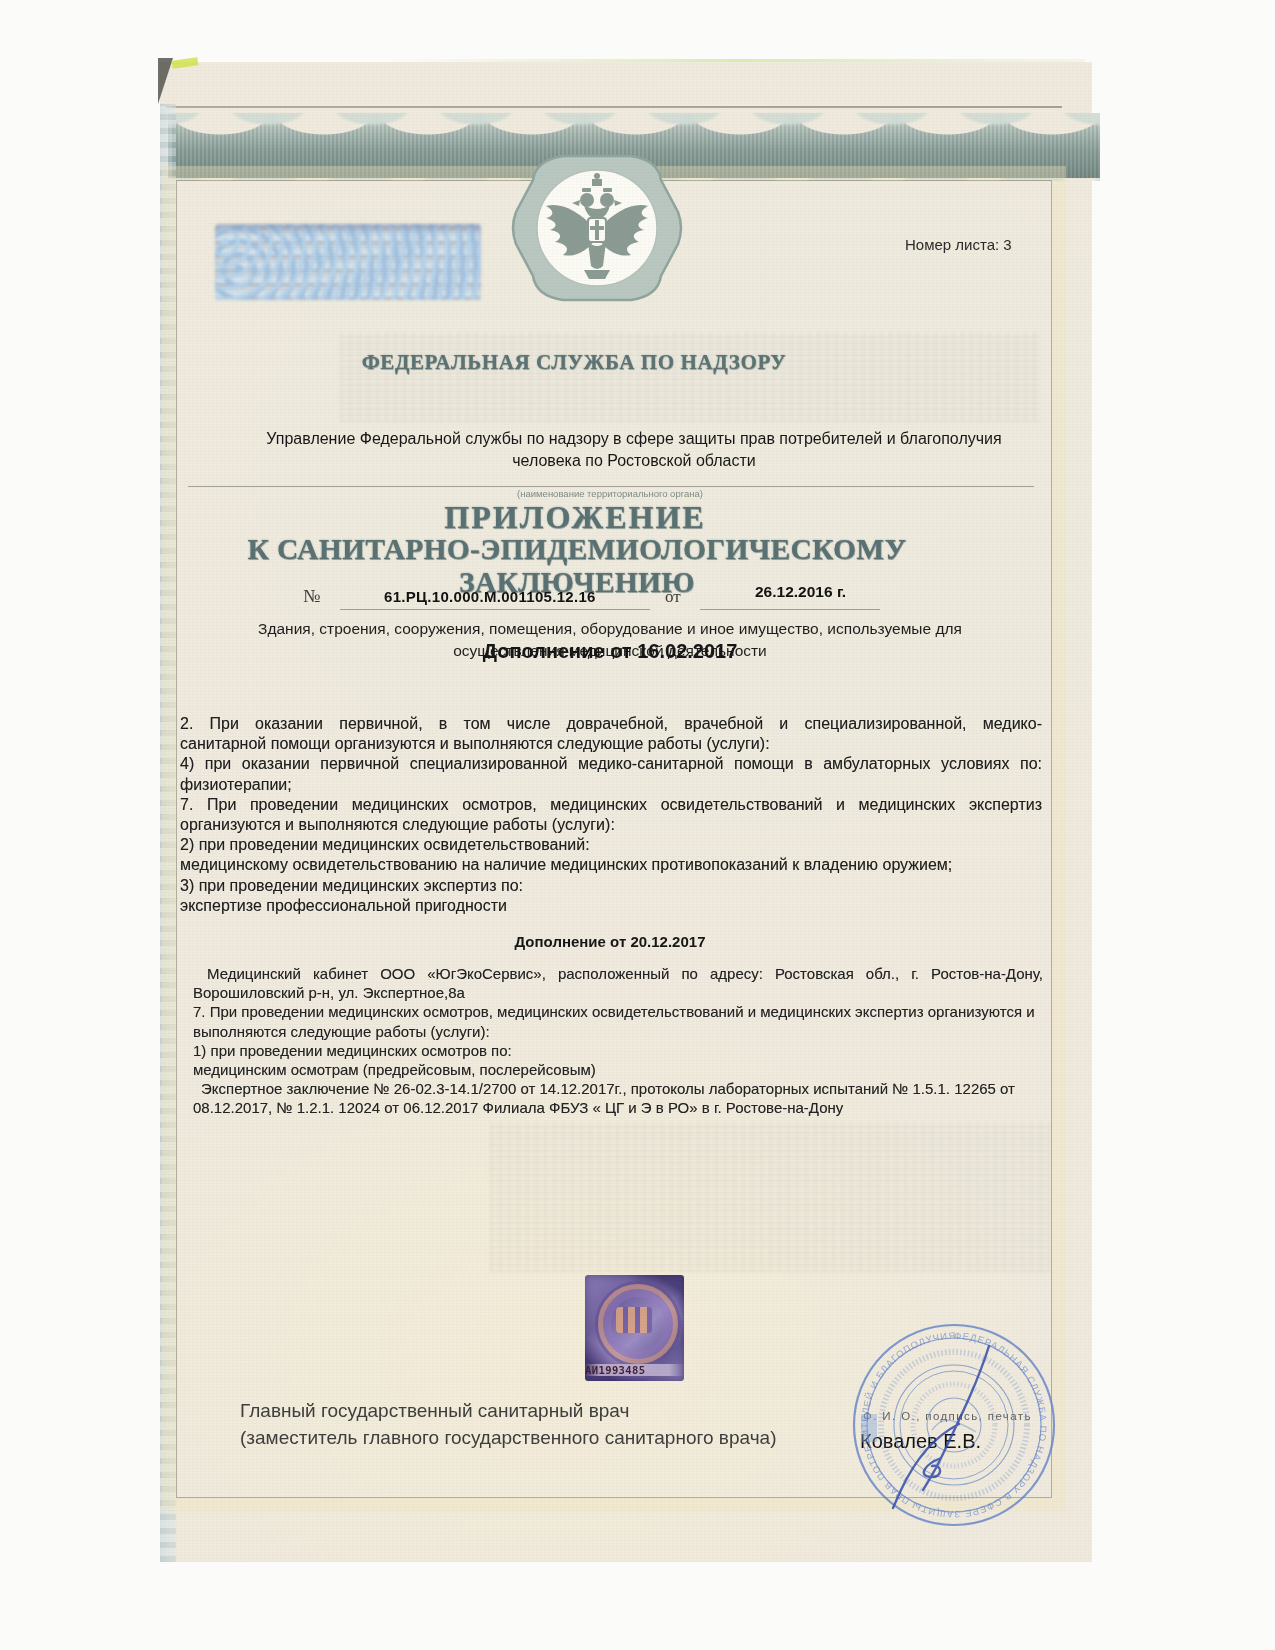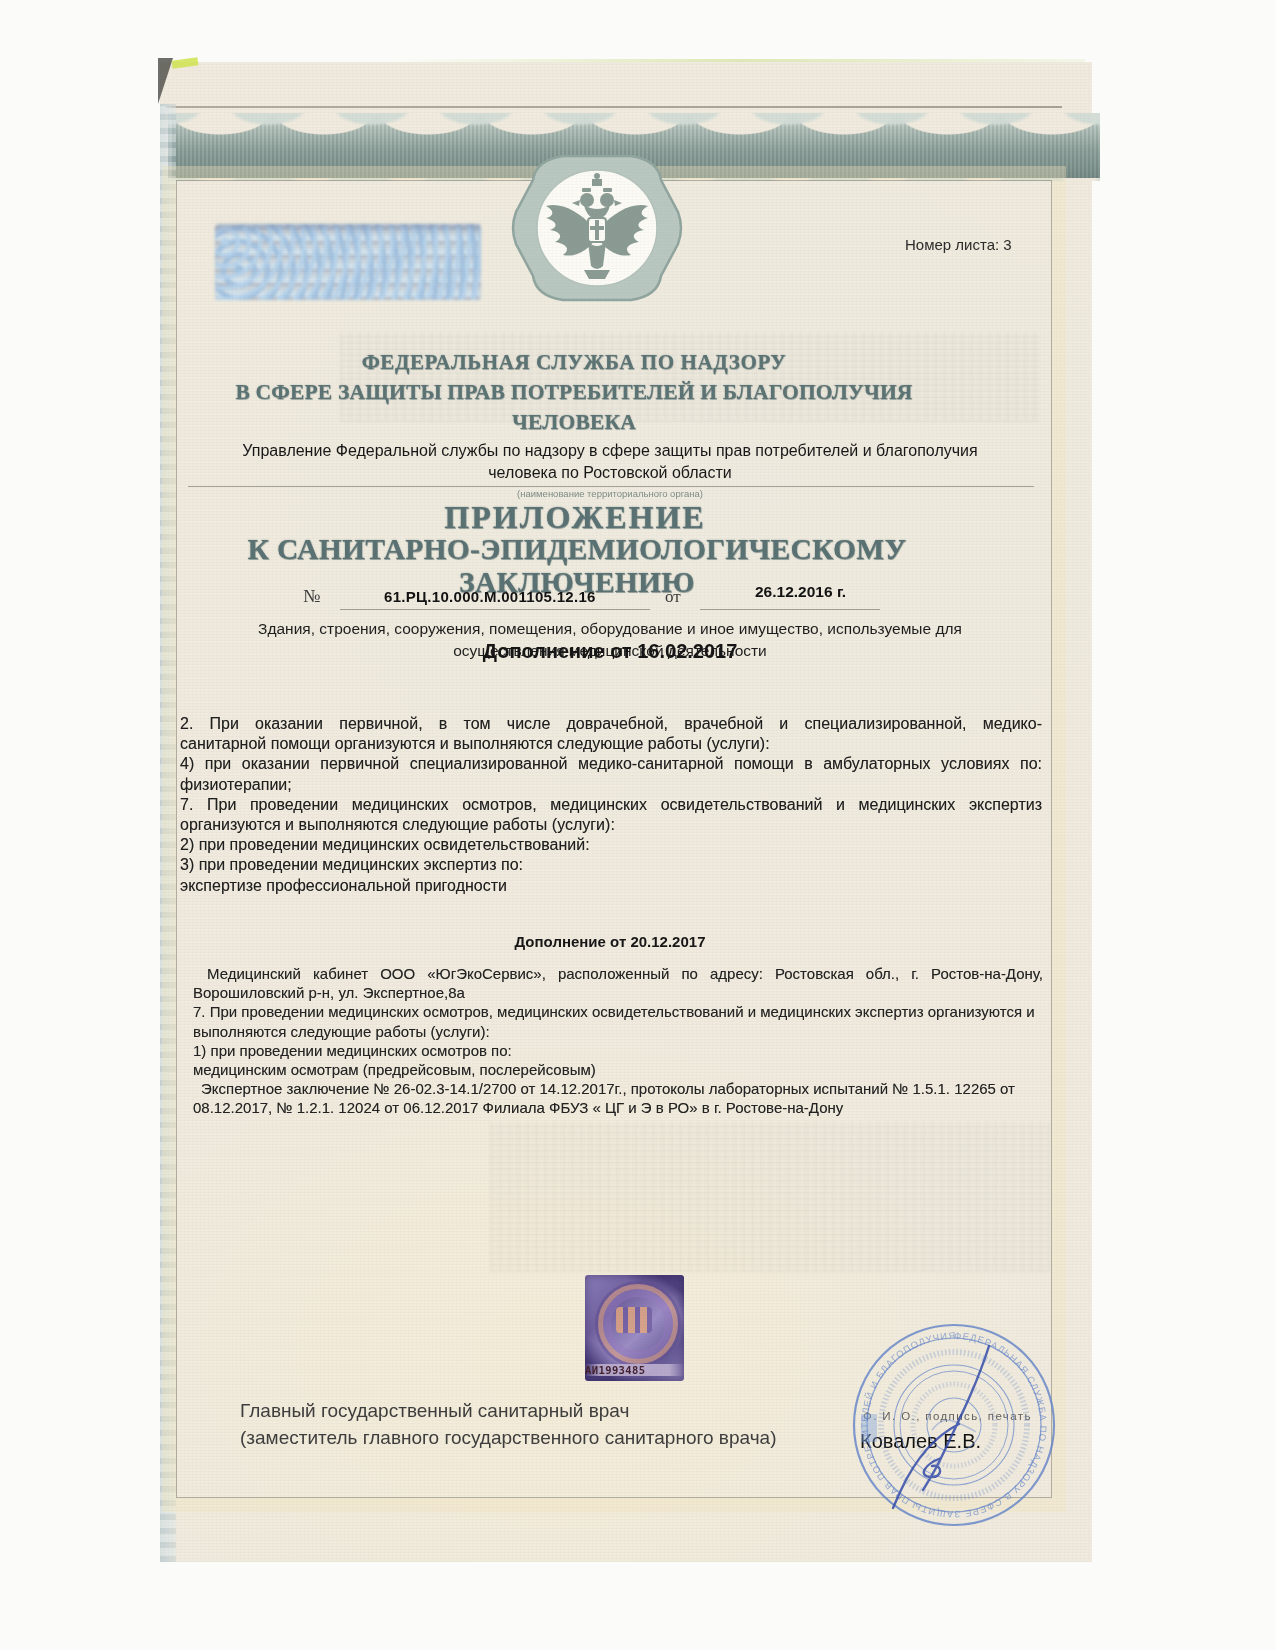--- a/index.html
+++ b/index.html
@@ -54,21 +54,21 @@
         repeating-radial-gradient(circle at 10px 18px, #a8cdee 0 4px, transparent 4px 11px),
         repeating-radial-gradient(circle at 24px 46px, #8fb7e0 0 5px, transparent 5px 13px),
         repeating-linear-gradient(0deg, rgba(92,118,168,.5) 0 3px, rgba(193,222,246,.75) 3px 9px, rgba(143,177,216,.45) 9px 14px);
       box-shadow:inset 0 7px 9px -4px rgba(60,75,120,.55);}
   .emblem{left:348px;top:88px;}
   .hdr{left:18px;top:266px;width:864px;padding-right:72px;box-sizing:border-box;text-align:center;
       font-family:"Liberation Serif",serif;font-weight:bold;color:#5c7374;line-height:30px;
       text-shadow:.5px .5px 0 rgba(70,95,96,.4),0 0 1.5px rgba(92,115,116,.55);}
   .hdr .l1{font-size:21px;letter-spacing:.6px;margin-top:19px;}
   .hdr .l2{font-size:21.5px;letter-spacing:.2px;}
-  .auth{left:18px;top:378px;width:864px;text-align:center;font-size:16px;color:#161616;line-height:22px;}
+  .auth{left:18px;top:366px;width:864px;text-align:center;font-size:16px;color:#161616;line-height:22px;padding-left:24px;}
   .rule1{left:28px;top:424px;width:846px;height:1px;background:#97948a;opacity:.85;}
   .orgcap{left:18px;top:426px;width:864px;text-align:center;font-size:9.5px;color:#7e8d87;filter:blur(.4px);}
   .t1{left:18px;top:437px;width:864px;padding-right:70px;box-sizing:border-box;text-align:center;
       font-family:Liberation Serif, serif;font-weight:bold;font-size:32px;color:#5a7173;letter-spacing:2px;
       text-shadow:.6px .6px 0 rgba(60,85,86,.42),0 0 1.8px rgba(90,113,115,.6);}
   .t2{left:18px;top:471px;width:864px;padding-right:66px;box-sizing:border-box;text-align:center;
       font-family:"Liberation Serif",serif;font-weight:bold;font-size:29.5px;color:#5a7173;letter-spacing:.3px;
       text-shadow:.6px .6px 0 rgba(60,85,86,.42),0 0 1.8px rgba(90,113,115,.6);}
 
   
@@ -162,21 +162,20 @@
 
     <div class="abs wm"></div>
 
     <div class="abs sheetnum">Номер листа: 3</div>
 
     <div class="smudge" style="left:180px;top:270px;width:700px;height:90px;"></div>
     <div class="smudge" style="left:330px;top:1060px;width:560px;height:150px;"></div>
 
     <div class="abs hdr">
       <div class="l1">ФЕДЕРАЛЬНАЯ СЛУЖБА ПО НАДЗОРУ</div>
-      <div class="l2">В СФЕРЕ ЗАЩИТЫ ПРАВ ПОТРЕБИТЕЛЕЙ И БЛАГОПОЛУЧИЯ ЧЕЛОВЕКА</div>
     </div>
 
     <div class="abs auth">
       <div>Управление Федеральной службы по надзору в сфере защиты прав потребителей и благополучия</div>
       <div>человека  по Ростовской области</div>
     </div>
     <div class="abs rule1"></div>
     <div class="abs orgcap">(наименование территориального органа)</div>
 
     <div class="abs t1">ПРИЛОЖЕНИЕ</div>
@@ -198,20 +197,21 @@
 
     <div class="abs dop dop1">Дополнение от 16.02.2017</div>
     <div class="abs body1">
         <div class="bodyline j">2. При оказании первичной, в том числе доврачебной, врачебной и специализированной, медико-</div>
         <div class="bodyline">санитарной помощи организуются и выполняются следующие работы (услуги):</div>
         <div class="bodyline j">4) при оказании первичной специализированной медико-санитарной помощи в амбулаторных условиях по:</div>
         <div class="bodyline">физиотерапии;</div>
         <div class="bodyline j">7. При проведении медицинских осмотров, медицинских освидетельствований и медицинских экспертиз</div>
         <div class="bodyline">организуются и выполняются следующие работы (услуги):</div>
         <div class="bodyline">2) при проведении медицинских освидетельствований:</div>
+        <div class="bodyline">медицинскому освидетельствованию на наличие медицинских противопоказаний к владению оружием;</div>
         <div class="bodyline">3) при проведении медицинских экспертиз по:</div>
         <div class="bodyline">экспертизе профессиональной пригодности</div>
       </div>
 
     <div class="abs dop dop2">Дополнение от 20.12.2017</div>
     <div class="abs body2">
         <div class="bodyline j" style="text-indent: 14px;">Медицинский кабинет ООО «ЮгЭкоСервис», расположенный по адресу: Ростовская обл., г. Ростов-на-Дону,</div>
         <div class="bodyline">Ворошиловский р-н, ул. Экспертное,8а</div>
         <div class="bodyline">7. При проведении медицинских осмотров, медицинских освидетельствований и медицинских экспертиз организуются и</div>
         <div class="bodyline">выполняются следующие работы (услуги):</div>

